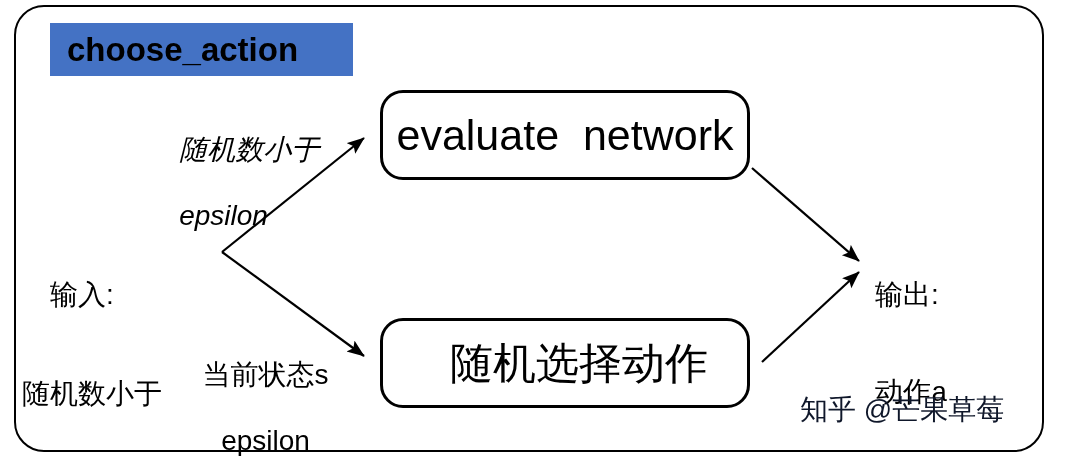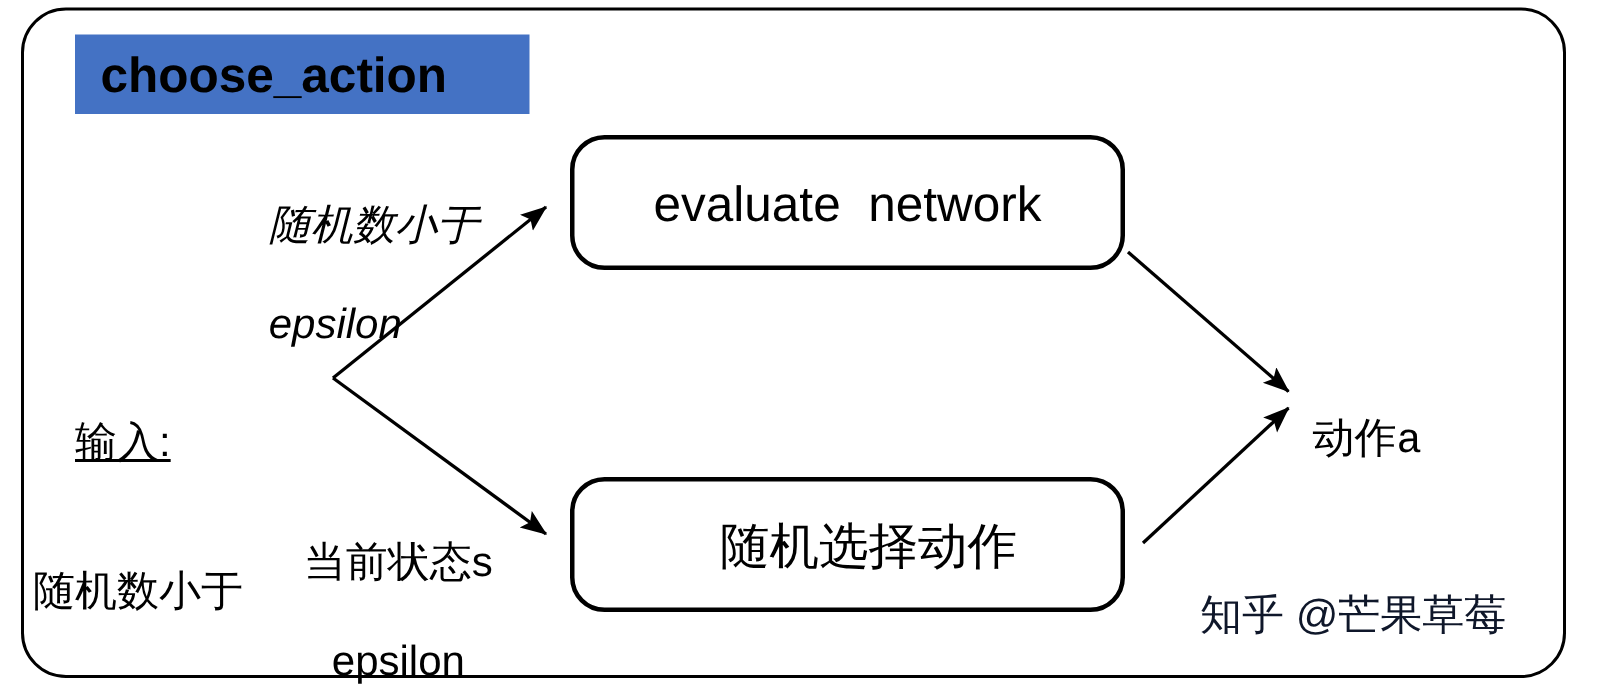--- a/index.html
+++ b/index.html
@@ -73,21 +73,21 @@
     top: 325px;
     width: 200px;
     text-align: center;
   }
   .io-label-input {
     left: 22px;
     top: 212px;
     width: 205px;
     text-align: left;
   }
-  .io-label-input .line1 { padding-left: 28px; display: block; text-decoration: underline; }
+  .io-label-input .line1 { padding-left: 28px; display: block; }
   .io-label-input .line2 { display: block; }
 
   .io-label-output {
     left: 875px;
     top: 212px;
     width: 170px;
     text-align: left;
   }
   .io-label-output .line1 { display: block; }
   .io-label-output .line2 { display: block; font-family: Liberation Mono, monospace; }
@@ -111,21 +111,21 @@
     height: 90px;
   }
   .box-random {
     left: 380px;
     top: 318px;
     width: 370px;
     height: 90px;
     padding-left: 28px;
   }
   .process-box .box-text {
-    font-size: 33px;
+    font-size: 43px;
     white-space: pre;
     line-height: 1;
   }
   
   .arrow-layer {
     position: absolute;
     left: 0;
     top: 0;
     width: 1066px;
     height: 463px;
@@ -171,20 +171,21 @@
 
   <div class="process-box box-evaluate">
     <span class="box-text">evaluate  network</span>
   </div>
 
   <div class="process-box box-random">
     <span class="box-text">随机选择动作</span>
   </div>
 
   <div class="label io-label-output">
+    <span class="line1">输出:</span>
     <span class="line2">动作a</span>
   </div>
 
   <svg class="arrow-layer" viewBox="0 0 1066 463">
     <defs>
       <marker id="arrowhead" markerWidth="9" markerHeight="9" refX="7.6" refY="3.1" orient="auto" markerUnits="strokeWidth">
         <path d="M0,0 L8,3.1 L0,6.2 L1.6,3.1 Z" fill="#000000"></path>
       </marker>
     </defs>
 

